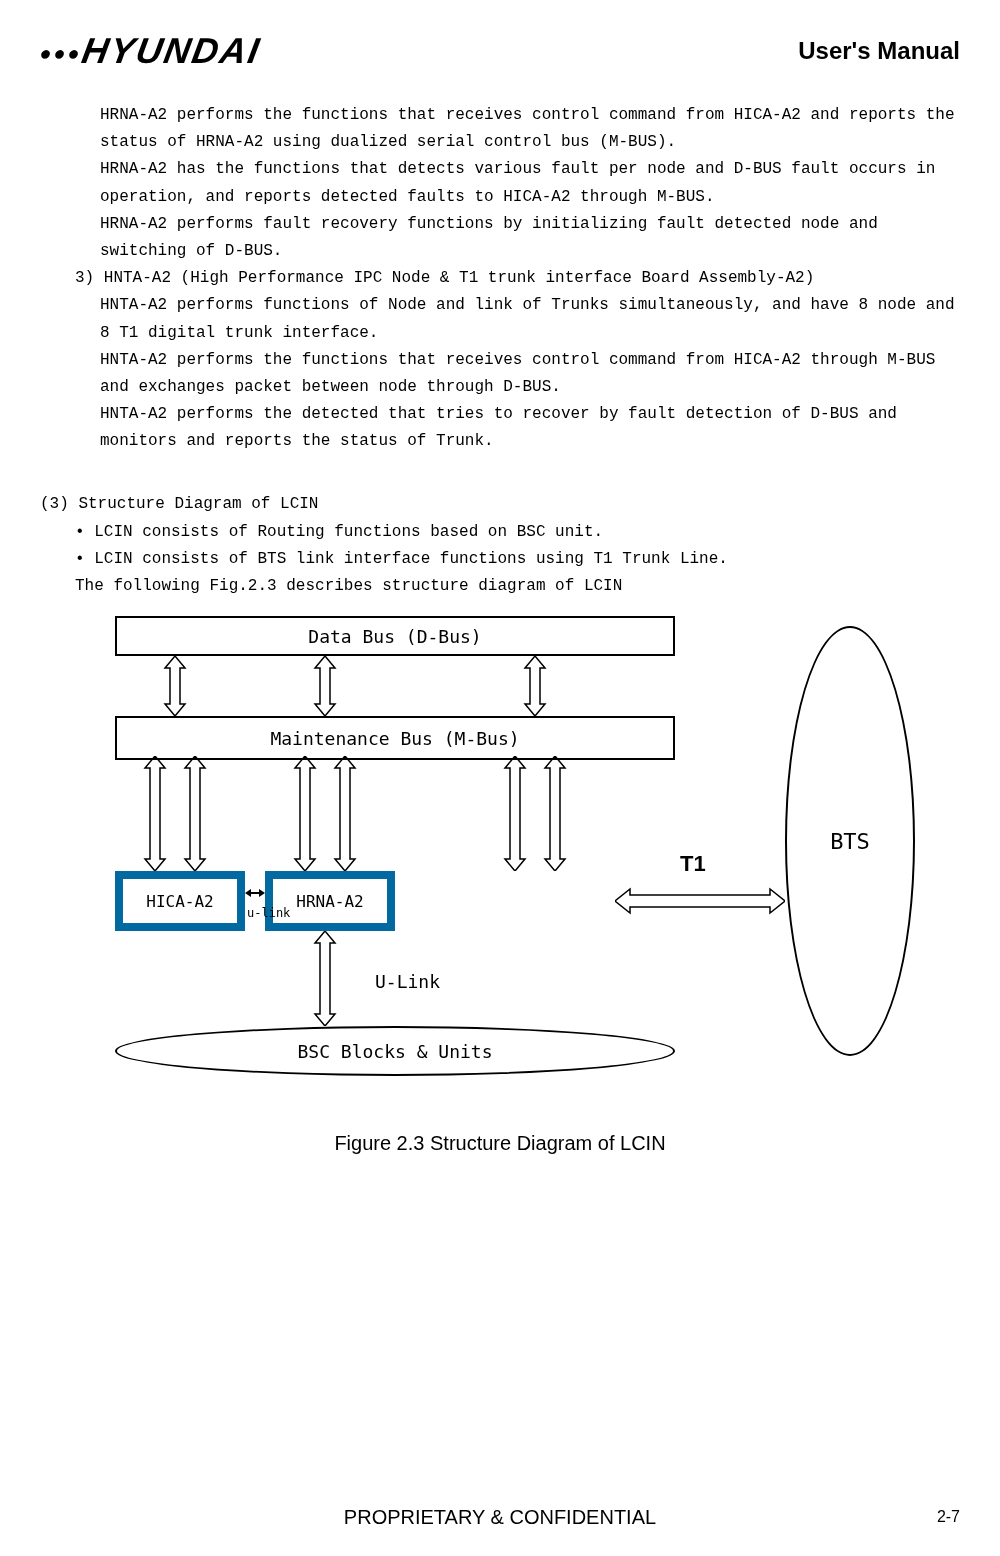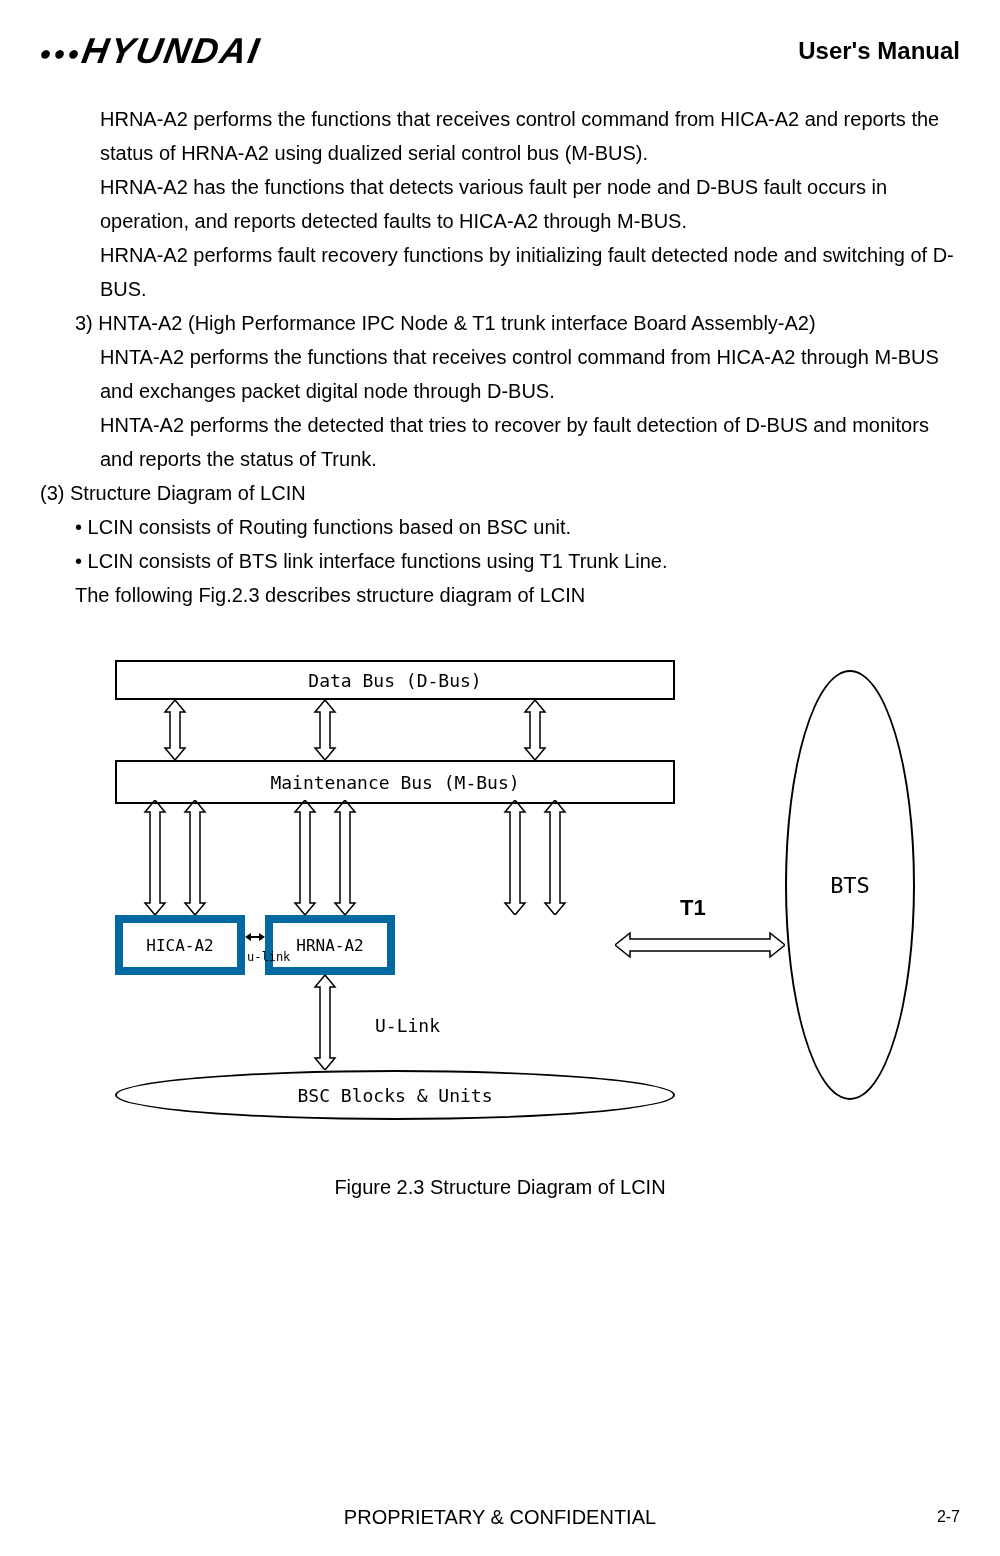--- a/index.html
+++ b/index.html
@@ -32,37 +32,39 @@
     .logo-dots {
       display: inline-block;
       font-size: 20px;
       vertical-align: middle;
     }
     .manual-title {
       font-weight: bold;
       font-size: 24px;
     }
     .content {
-      font-size: 20px;
+      font-size: 16px;
       line-height: 1.7;
+      font-family: Liberation Mono, monospace;
     }
     .indent1 {
       padding-left: 60px;
     }
     .indent2 {
       padding-left: 35px;
     }
     .indent0 {
       padding-left: 0;
+      margin-top: 36px;
     }
     .diagram-container {
       position: relative;
       width: 850px;
       height: 480px;
-      margin: 48px auto 20px;
+      margin: 16px auto 20px;
     }
     .dbus-box {
       position: absolute;
       left: 40px;
       top: 0;
       width: 560px;
       height: 40px;
       border: 2px solid black;
       display: flex;
       align-items: center;
@@ -180,21 +182,22 @@
     <span class="logo-dots">●●●</span><span>HYUNDAI</span>
   </div>
   <div class="manual-title">User's Manual</div>
 </div>
 
 <div class="content">
   <p class="indent1">HRNA-A2 performs the functions that receives control command from HICA-A2 and reports the status of HRNA-A2 using dualized serial control bus (M-BUS).</p>
   <p class="indent1">HRNA-A2 has the functions that detects various fault per node and D-BUS fault occurs in operation, and reports detected faults to HICA-A2 through M-BUS.</p>
   <p class="indent1">HRNA-A2 performs fault recovery functions by initializing fault detected node and switching of D-BUS.</p>
   <p class="indent2">3) HNTA-A2 (High Performance IPC Node &amp; T1 trunk interface Board Assembly-A2)</p>
-  <p class="indent1">HNTA-A2 performs the functions that receives control command from HICA-A2 through M-BUS and exchanges packet digital node through D-BUS.</p>
+  <p class="indent1">HNTA-A2 performs functions of Node and link of Trunks simultaneously, and have 8 node and 8 T1 digital trunk interface.</p>
+  <p class="indent1">HNTA-A2 performs the functions that receives control command from HICA-A2 through M-BUS and exchanges packet between node through D-BUS.</p>
   <p class="indent1">HNTA-A2 performs the detected that tries to recover by fault detection of D-BUS and monitors and reports the status of Trunk.</p>
   <p class="indent0">(3) Structure Diagram of LCIN</p>
   <p class="indent2">• LCIN consists of Routing functions based on BSC unit.</p>
   <p class="indent2">• LCIN consists of BTS link interface functions using T1 Trunk Line.</p>
   <p class="indent2">The following Fig.2.3 describes structure diagram of LCIN</p>
 </div>
 
 <div class="diagram-container">
   <div class="dbus-box">Data Bus (D-Bus)</div>
   <div class="mbus-box">Maintenance Bus (M-Bus)</div>

